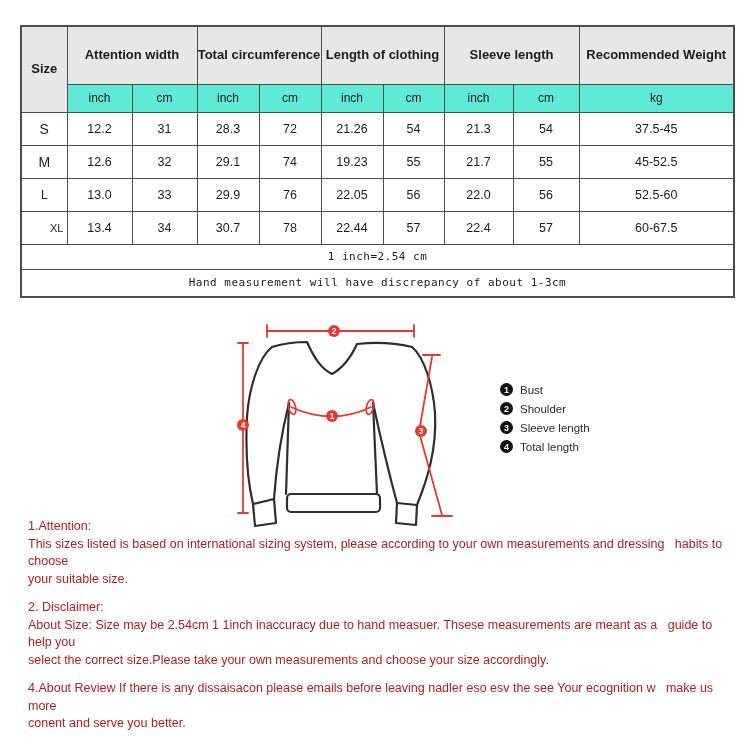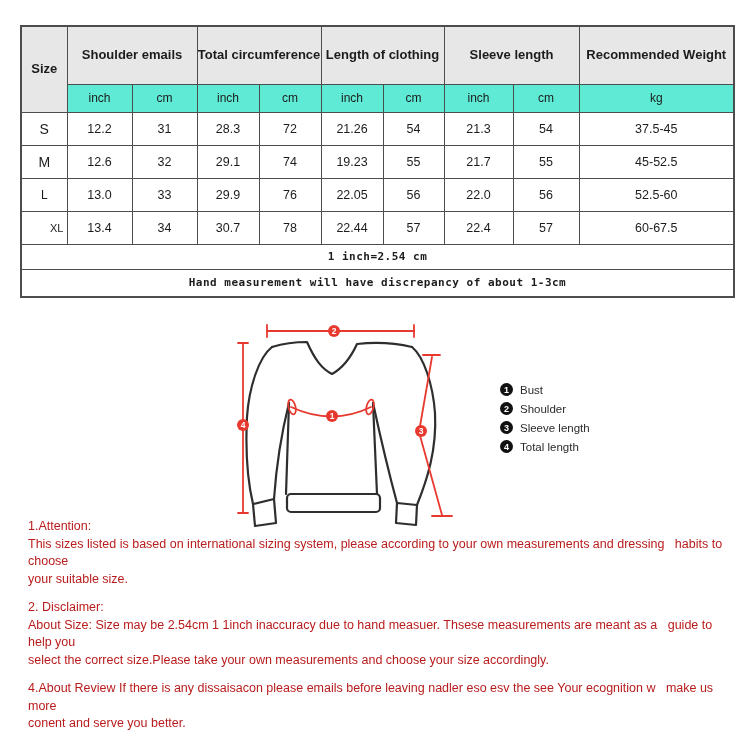--- a/index.html
+++ b/index.html
@@ -18,21 +18,21 @@
     padding:0;color:#1c1c1c;overflow:hidden;
   }
   .size-table .hdr{background:#e7e7e7;font-weight:bold;font-size:13px;line-height:1.25;}
   .size-table .units{background:#5eead4;font-weight:normal;font-size:12px;height:27px;}
   .size-table .toprow{height:58px;}
   .size-table .datarow{height:33px;font-size:12.5px;}
   .size-table .datarow td:first-child{font-size:14px;}
   .size-table .datarow.r-l td:first-child{font-size:12px;}
   .size-table .datarow.r-xl td:first-child{font-size:11px;padding-left:25px;}
   .size-table .noterow td{
-    font-family:"DejaVu Sans Mono",monospace;font-weight:bold;font-size:11px;
+    font-family:"DejaVu Sans Mono",monospace;font-weight:normal;font-size:11px;
     height:24px;background:#fff;letter-spacing:0.5px;margin-left:40px;
   }
   .size-table .noterow.n2 td{height:26px;}
   
   .diagram{position:absolute;left:215px;top:305px;width:250px;height:238px;}
   .legend{position:absolute;left:500px;top:380px;width:170px;}
   .legend-item{display:flex;align-items:center;height:19px;}
   .legend-dot{
     width:13px;height:13px;border-radius:50%;background:#111;color:#fff;
     font-size:9px;font-weight:bold;display:flex;align-items:center;justify-content:center;
@@ -58,21 +58,21 @@
       <col style="width:62px">
       <col style="width:62px">
     <col style="width:61px">
       <col style="width:69px">
       <col style="width:66px">
     <col style="width:155px">
   </colgroup>
   <tbody>
     <tr class="toprow">
       <td class="hdr" rowspan="2">Size</td>
-      <td class="hdr" colspan="2">Shoulder emails</td>
+      <td class="hdr" colspan="2">Attention width</td>
       <td class="hdr" colspan="2">Total circumference</td>
       <td class="hdr" colspan="2">Length of clothing</td>
       <td class="hdr" colspan="2">Sleeve length</td>
       <td class="hdr">Recommended Weight</td>
     </tr>
     <tr>
       <td class="units">inch</td>
       <td class="units">cm</td>
       <td class="units">inch</td>
       <td class="units">cm</td>

